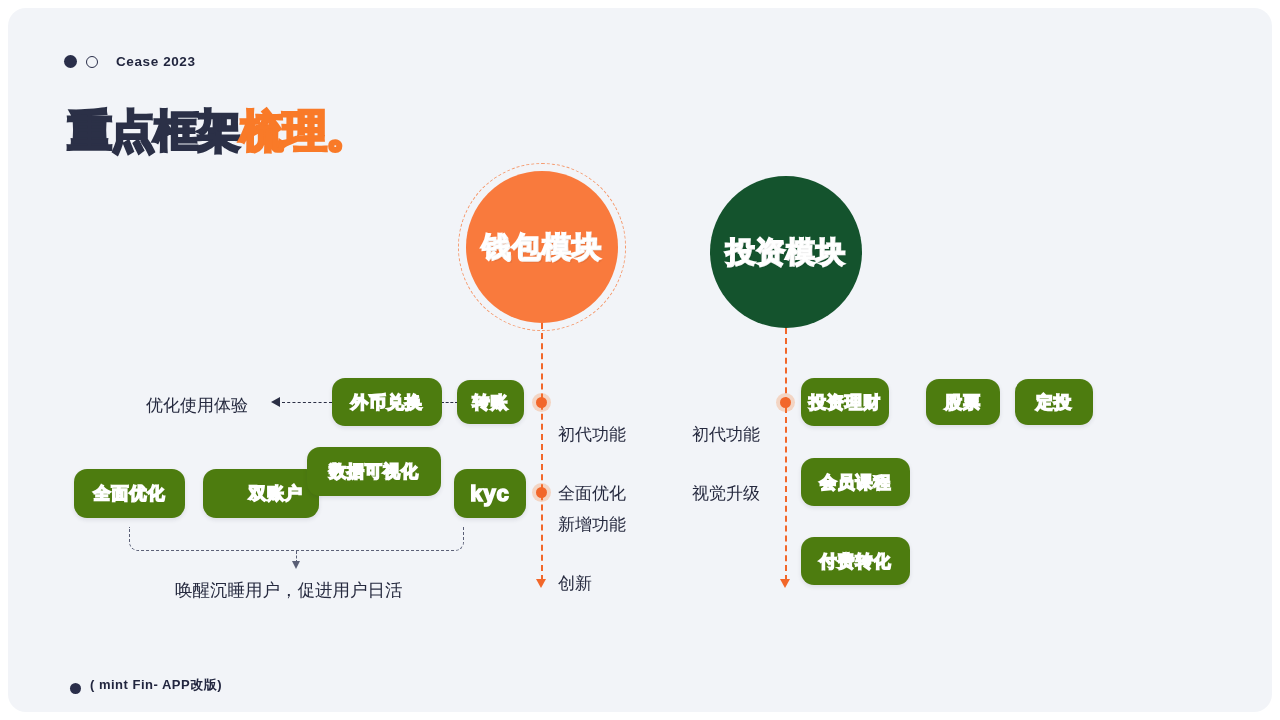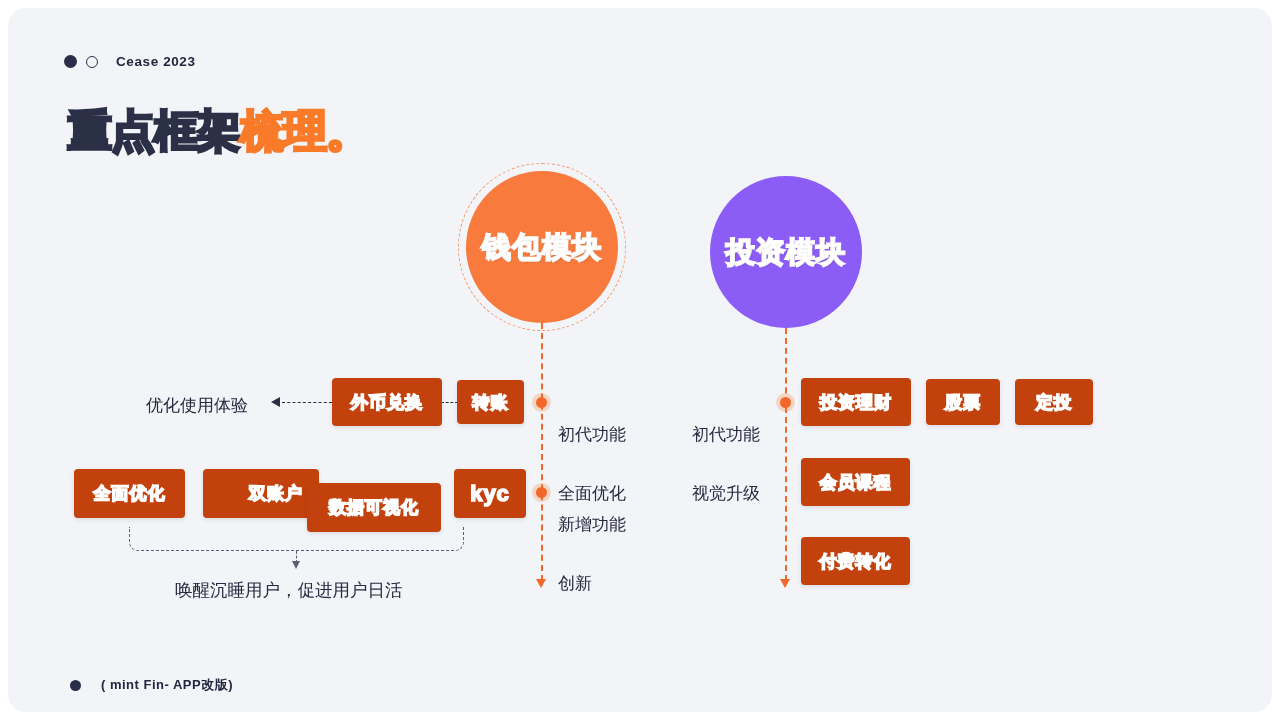--- a/index.html
+++ b/index.html
@@ -55,21 +55,21 @@
     paint-order:stroke fill;
   }
   #circle-wallet{
     left:458px;top:163px;width:152px;height:152px;background:#f97a3d;
   }
   #ring-wallet{
     position:absolute;left:450px;top:155px;width:168px;height:168px;
     border-radius:50%;border:1.5px dashed #f59a6e;box-sizing:border-box;
   }
   #circle-invest{
-    left:702px;top:168px;width:152px;height:152px;background:#8b5cf6;
+    left:702px;top:168px;width:152px;height:152px;background:#14532d;
   }
 
   
   .vaxis{position:absolute;width:0;border-left:2px dashed #f2672a;}
   #axis-wallet{left:533px;top:315px;height:258px;}
   #axis-invest{left:777px;top:320px;height:253px;}
   .vaxis-arrow{
     position:absolute;width:0;height:0;
     border-left:5.5px solid transparent;border-right:5.5px solid transparent;
     border-top:9px solid #f2672a;
@@ -80,21 +80,21 @@
   .node-dot{
     position:absolute;width:11px;height:11px;border-radius:50%;
     background:#f2672a;box-shadow:0 0 0 4px rgba(249,122,45,.26);
   }
   #dot-w1{left:528px;top:389px;}
   #dot-w2{left:528px;top:479px;}
   #dot-i1{left:772px;top:389px;}
 
   
   .pill{
-    position:absolute;background:#c2410c;border-radius:4px;
+    position:absolute;background:#4d7c0f;border-radius:13px;
     color:#ffffff;font-weight:bold;font-size:17px;letter-spacing:1px;
     display:flex;align-items:center;justify-content:center;
     -webkit-text-stroke:1.6px #ffffff;paint-order:stroke fill;
     box-shadow:0 2px 4px rgba(30,34,55,.10);
     white-space:nowrap;
   }
 
   
   .lbl{
     position:absolute;color:#262a3f;font-size:17px;line-height:1.75;
@@ -121,21 +121,21 @@
   #bracket-arrow{
     position:absolute;left:284px;top:553px;width:0;height:0;
     border-left:4.5px solid transparent;border-right:4.5px solid transparent;
     border-top:8px solid #5a5f76;
   }
   #bracket-caption{
     position:absolute;left:167px;top:570px;font-size:17.5px;color:#262a3f;white-space:nowrap;
   }
 
   
-  .ftr{position:absolute;left:62px;top:668px;display:flex;align-items:center;gap:20px;}
+  .ftr{position:absolute;left:62px;top:668px;display:flex;align-items:flex-end;gap:9px;}
   .ftr-dot{width:11px;height:11px;border-radius:50%;background:#2a2e4a;}
   .ftr-label{font-size:13px;font-weight:bold;color:#22263f;letter-spacing:.5px;}
 </style>
 </head>
 <body>
 
 <div id="slide">
 
   <div class="hdr">
     <span class="dot-solid"></span>
@@ -184,29 +184,29 @@
   <div class="lbl" style="left:138px;top:383px;">优化使用体验</div>
   <div id="conn-left-arrow"></div>
   <div id="conn-left"></div>
   <div id="conn-mid"></div>
 
   <div class="pill" style="left:324px;top:370px;width:110px;height:48px;">外币兑换</div>
   <div class="pill" style="left:449px;top:372px;width:67px;height:44px;">转账</div>
 
   <div class="pill" style="left:66px;top:461px;width:111px;height:49px;">全面优化</div>
   <div class="pill" style="left:195px;top:461px;width:86px;height:49px;padding-left:30px;">双账户</div>
-  <div class="pill" style="left:299px;top:475px;width:134px;height:49px;font-family:Liberation Serif, serif;">数据可视化</div>
+  <div class="pill" style="left:299px;top:439px;width:134px;height:49px;font-family:Liberation Serif, serif;">数据可视化</div>
   <div class="pill" style="left:446px;top:461px;width:72px;height:49px;font-size:22px;">kyc</div>
 
   <div id="bracket"></div>
   <div id="bracket-stem"></div>
   <div id="bracket-arrow"></div>
   <div id="bracket-caption">唤醒沉睡用户，促进用户日活</div>
 
-  <div class="pill" style="left:793px;top:370px;width:110px;height:48px;">投资理财</div>
+  <div class="pill" style="left:793px;top:370px;width:88px;height:48px;">投资理财</div>
   <div class="pill" style="left:918px;top:371px;width:74px;height:46px;">股票</div>
   <div class="pill" style="left:1007px;top:371px;width:78px;height:46px;">定投</div>
 
   <div class="pill" style="left:793px;top:450px;width:109px;height:48px;">会员课程</div>
 
   <div class="pill" style="left:793px;top:529px;width:109px;height:48px;">付费转化</div>
 
   <div class="ftr">
     <span class="ftr-dot"></span>
     <span class="ftr-label">( mint Fin- APP改版)</span>

